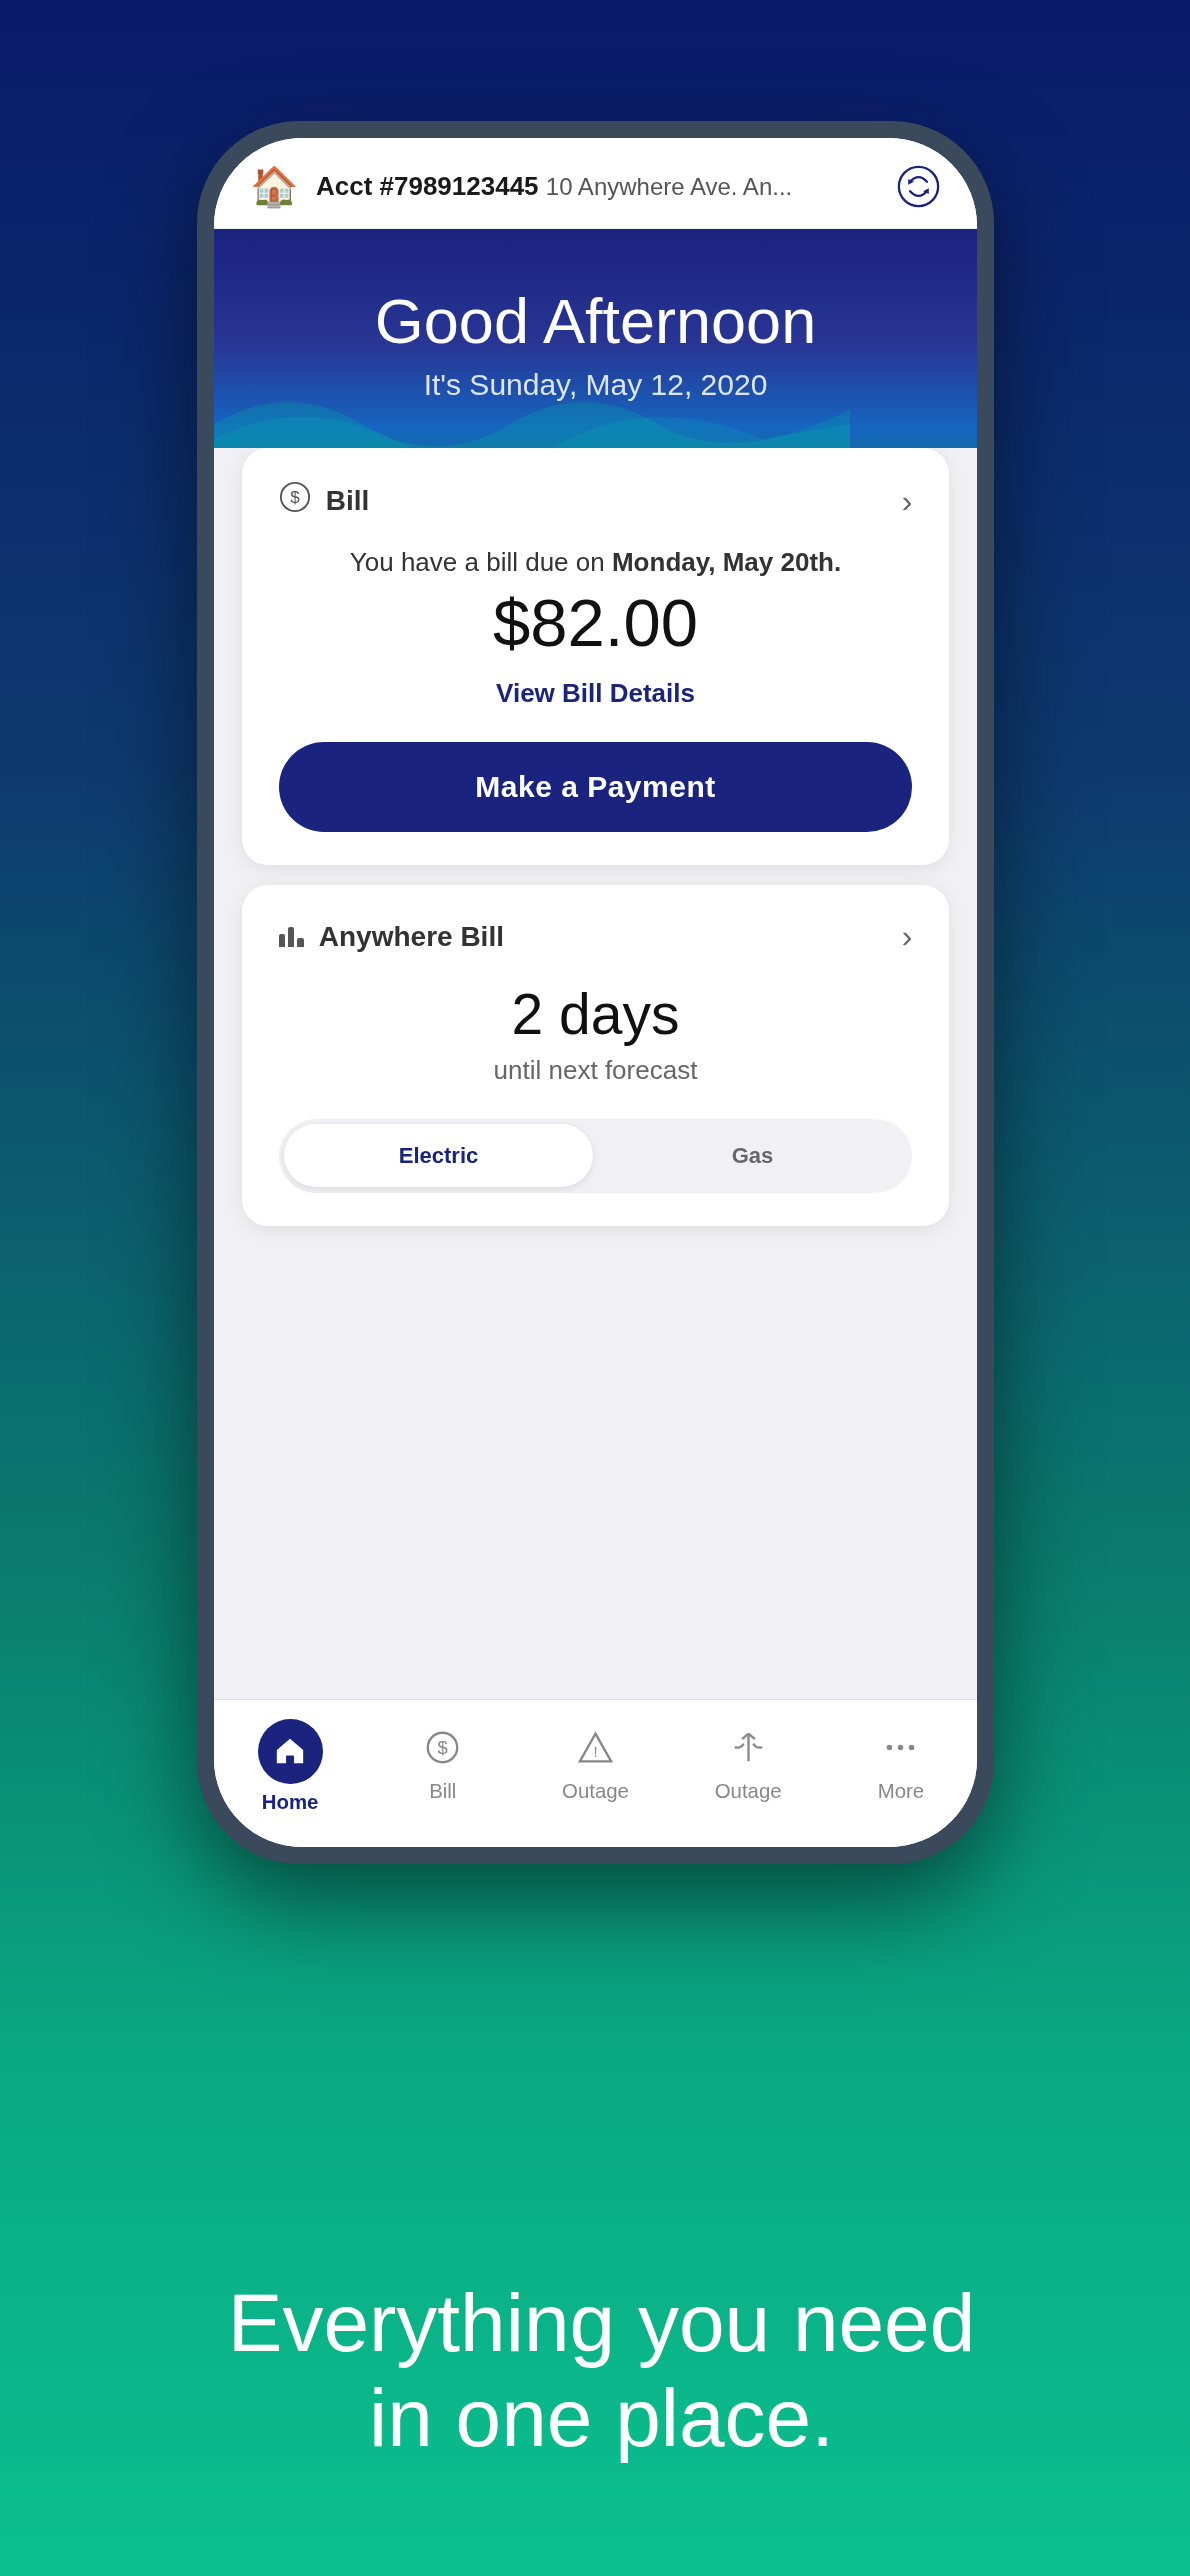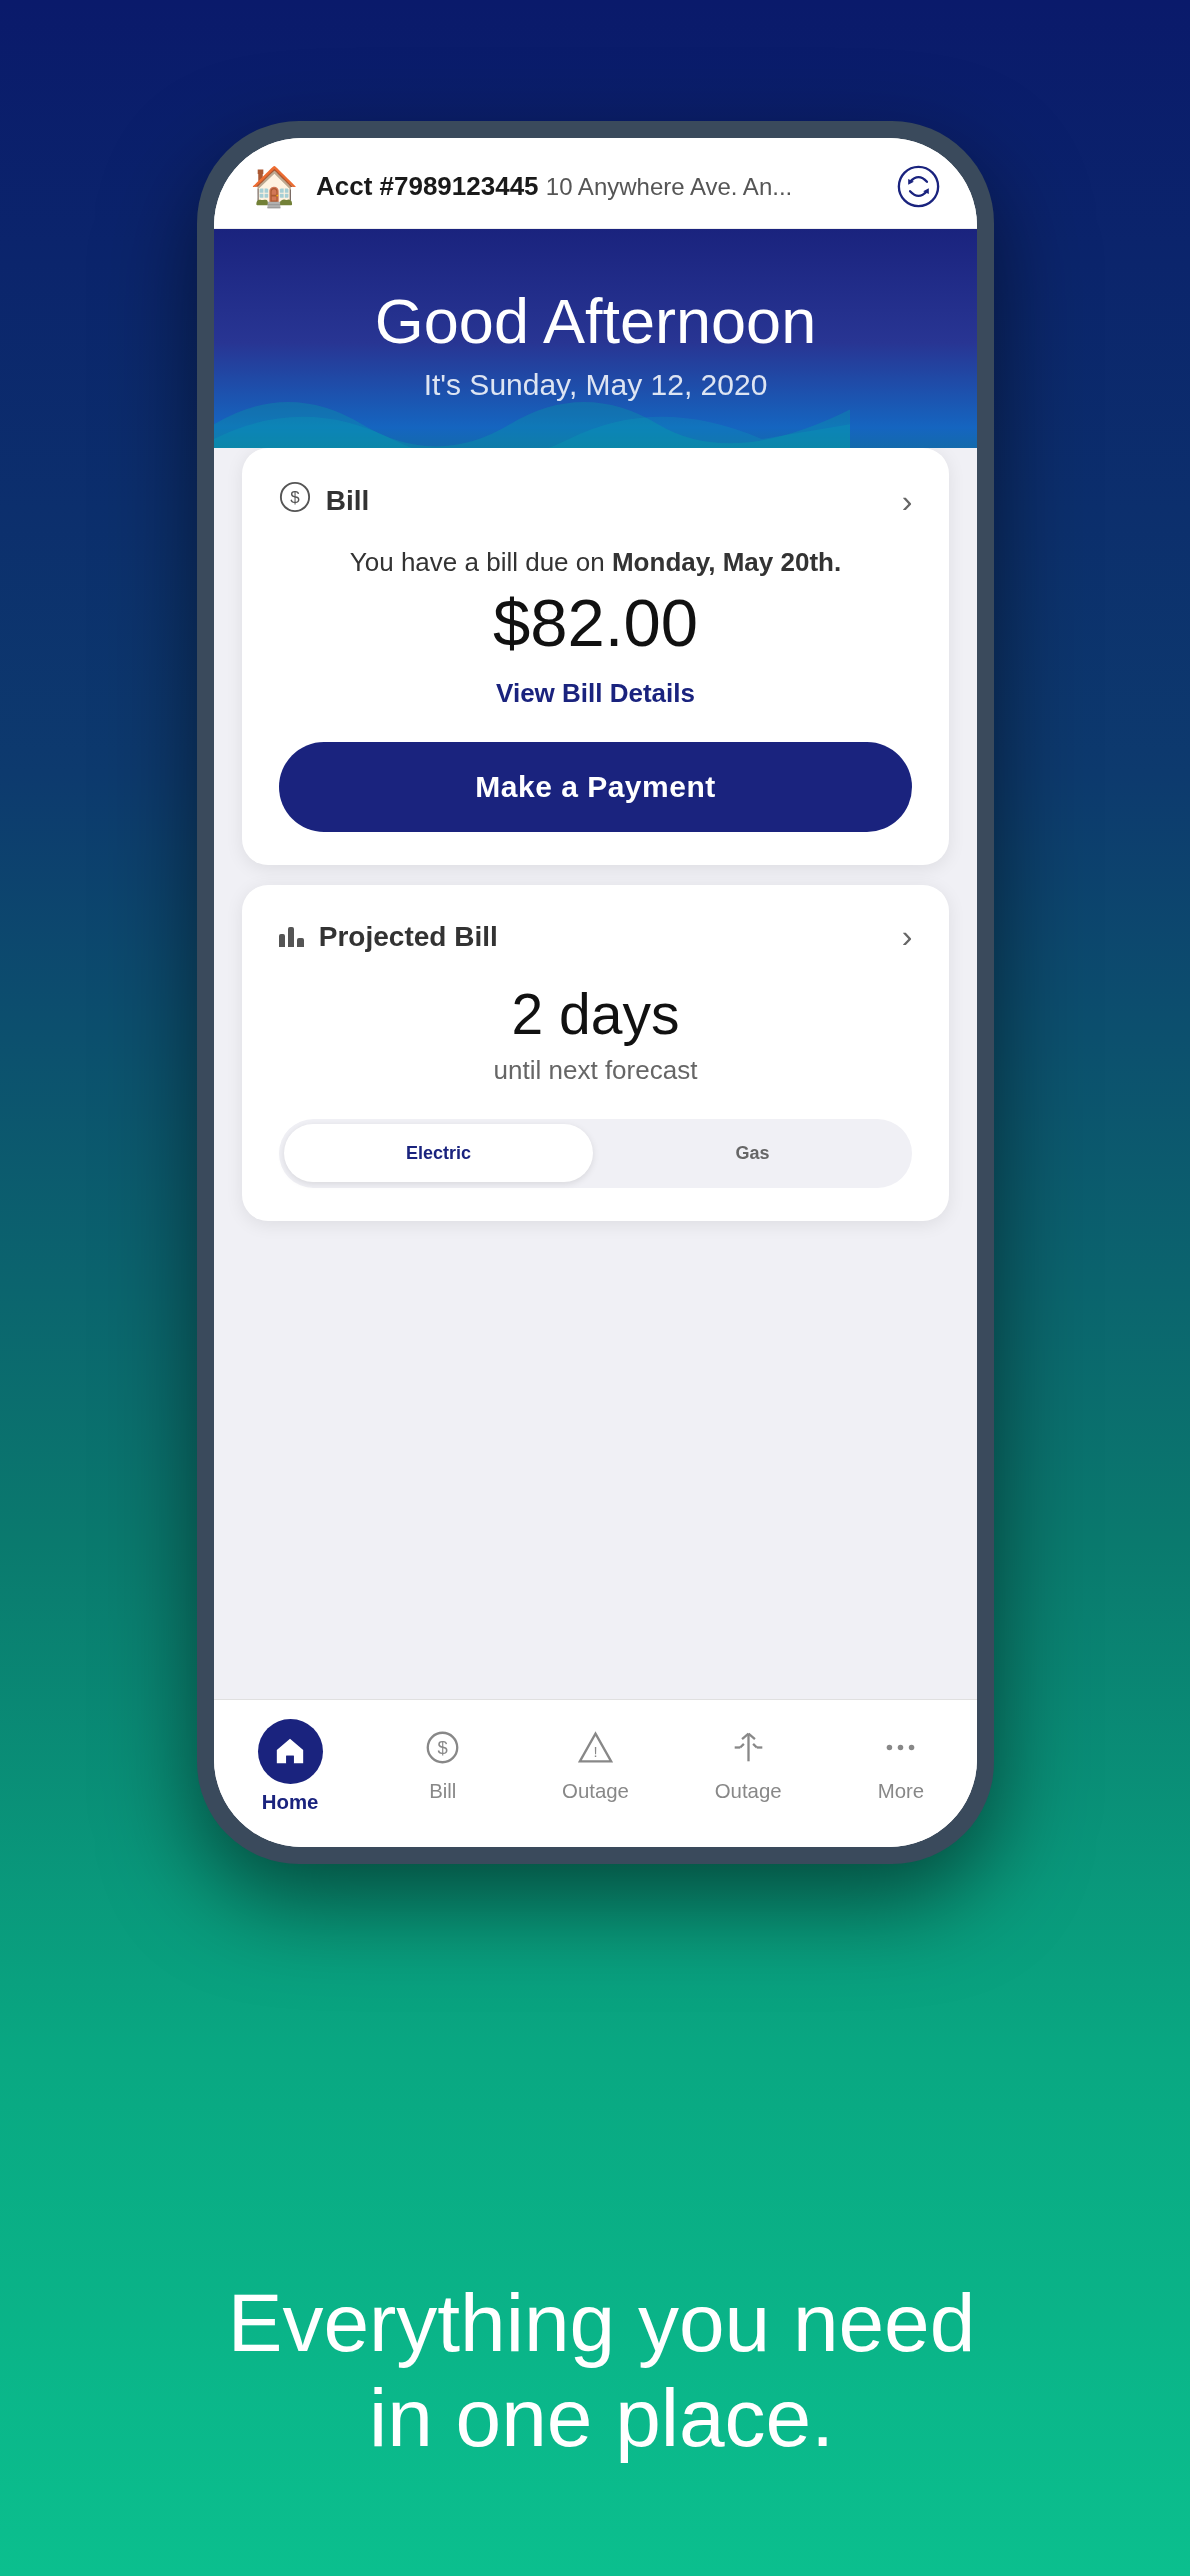--- a/index.html
+++ b/index.html
@@ -266,21 +266,21 @@
       border-radius: 46px;
       padding: 5.6px;
       gap: 5.6px;
     }
 
     .toggle-btn {
       flex: 1;
       padding: 18.5px;
       border-radius: 43px;
       border: none;
-      font-size: 18px;
+      font-size: 22px;
       font-weight: 600;
       cursor: pointer;
     }
 
     .toggle-btn.active {
       background: #fff;
       color: #1a237e;
       box-shadow: 0 1.9px 7.4px rgba(0,0,0,0.1);
     }
 
@@ -433,21 +433,21 @@
           <div class="card">
             <div class="card-header">
               <div class="card-header-left">
                 <span class="card-icon">
                   <span class="bar-chart-icon">
                     <span style="height:13px;"></span>
                     <span style="height:20.4px;"></span>
                     <span style="height:9.3px;"></span>
                   </span>
                 </span>
-                <span class="card-title">Projected Bill</span>
+                <span class="card-title">Anywhere Bill</span>
               </div>
               <span class="chevron-right">›</span>
             </div>
 
             <p class="projected-days">2 days</p>
             <p class="projected-label">until next forecast</p>
 
             <div class="toggle-buttons">
               <button class="toggle-btn active">Electric</button>
               <button class="toggle-btn inactive">Gas</button>

